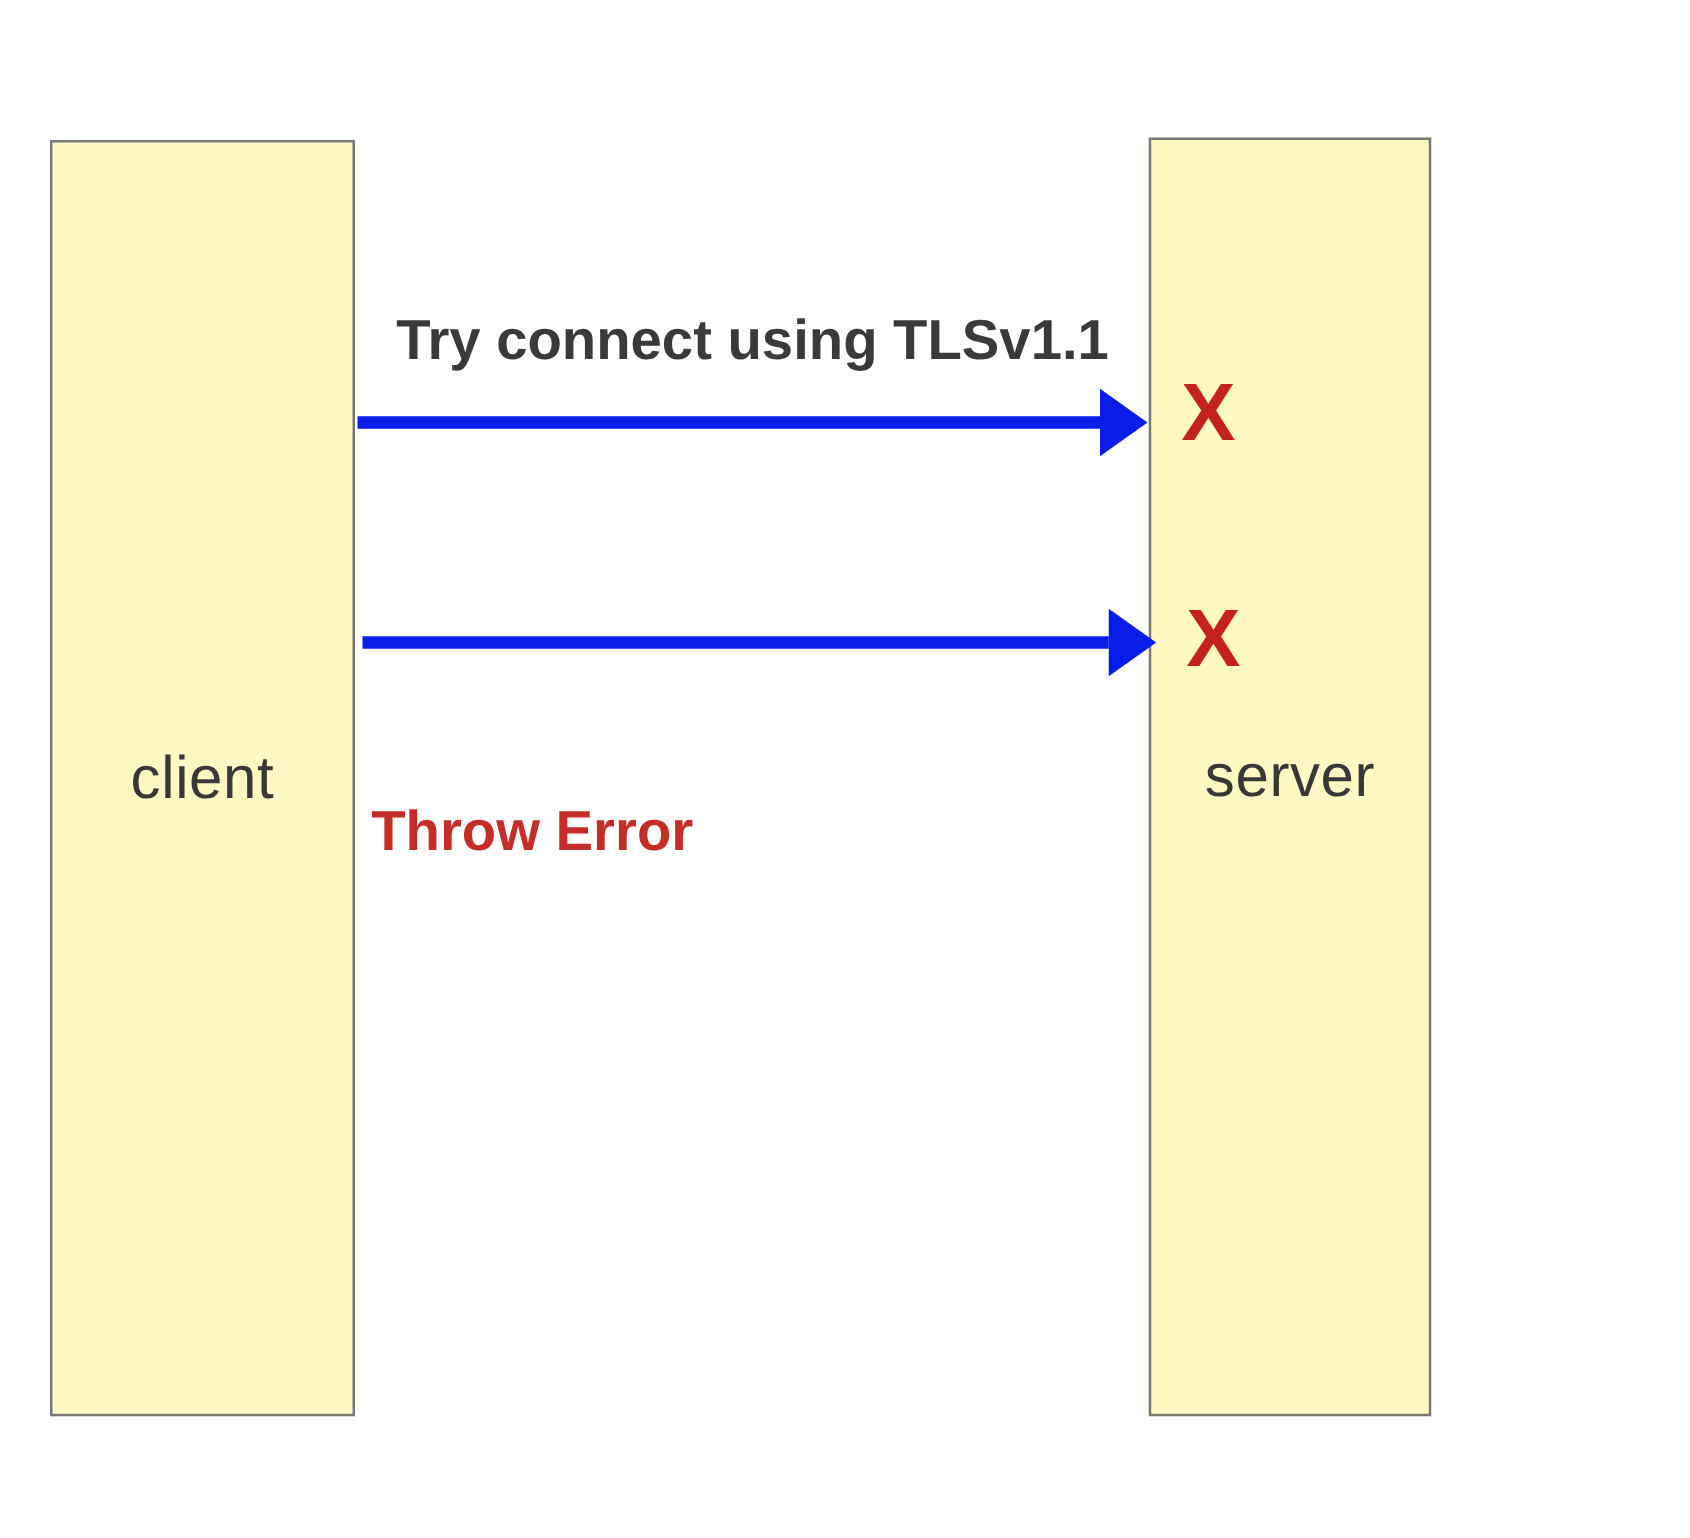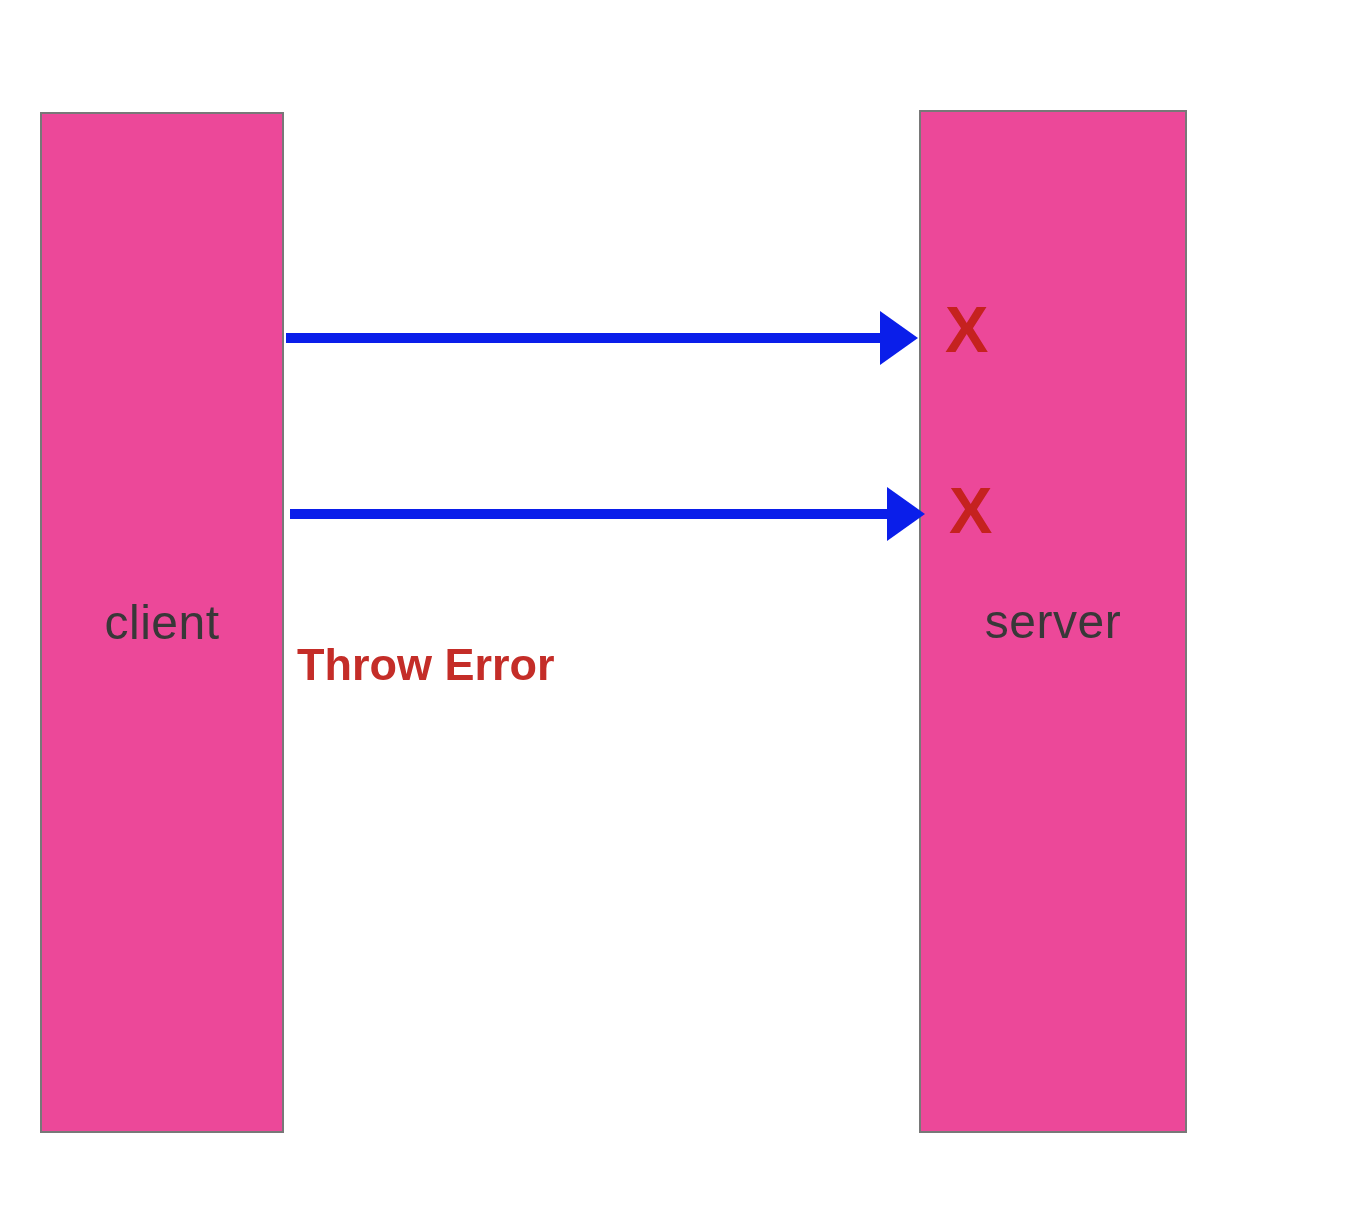--- a/index.html
+++ b/index.html
@@ -13,28 +13,28 @@
     width: 1352px;
     height: 1230px;
     background: #ffffff;
     overflow: hidden;
   }
 
   
   .lane-box {
     position: absolute;
     border: 2px solid #787878;
-    background: #ec4899;
+    background: #fef9c3;
     display: flex;
     align-items: center;
     justify-content: center;
     box-sizing: border-box;
   }
   .lane-box.client { left: 40px;  top: 112px; width: 244px; height: 1021px; }
-  .lane-box.server { left: 919px; top: 110px; width: 268px; height: 1023px; }
+  .lane-box.server { left: 919px; top: 110px; width: 226px; height: 1023px; }
   .lane-label {
     font-size: 48px;
     color: #383838;
     font-weight: 400;
     letter-spacing: 0.5px;
   }
 
   
   .msg-label {
     position: absolute;
@@ -96,20 +96,21 @@
 <div class="canvas">
 
   <div class="lane-box client">
     <span class="lane-label">client</span>
   </div>
 
   <div class="lane-box server">
     <span class="lane-label">server</span>
   </div>
 
+  <div class="msg-label m1">Try connect using TLSv1.1</div>
 
   <div class="arrow a1">
     <div class="arrow-line" style="background: rgb(10, 30, 234);"></div>
     <div class="arrow-head" style="border-left-color: rgb(10, 30, 234);"></div>
   </div>
 
   <div class="x-marker x1" style="color: rgb(197, 34, 31);">X</div>
 
 
   <div class="arrow a2">

